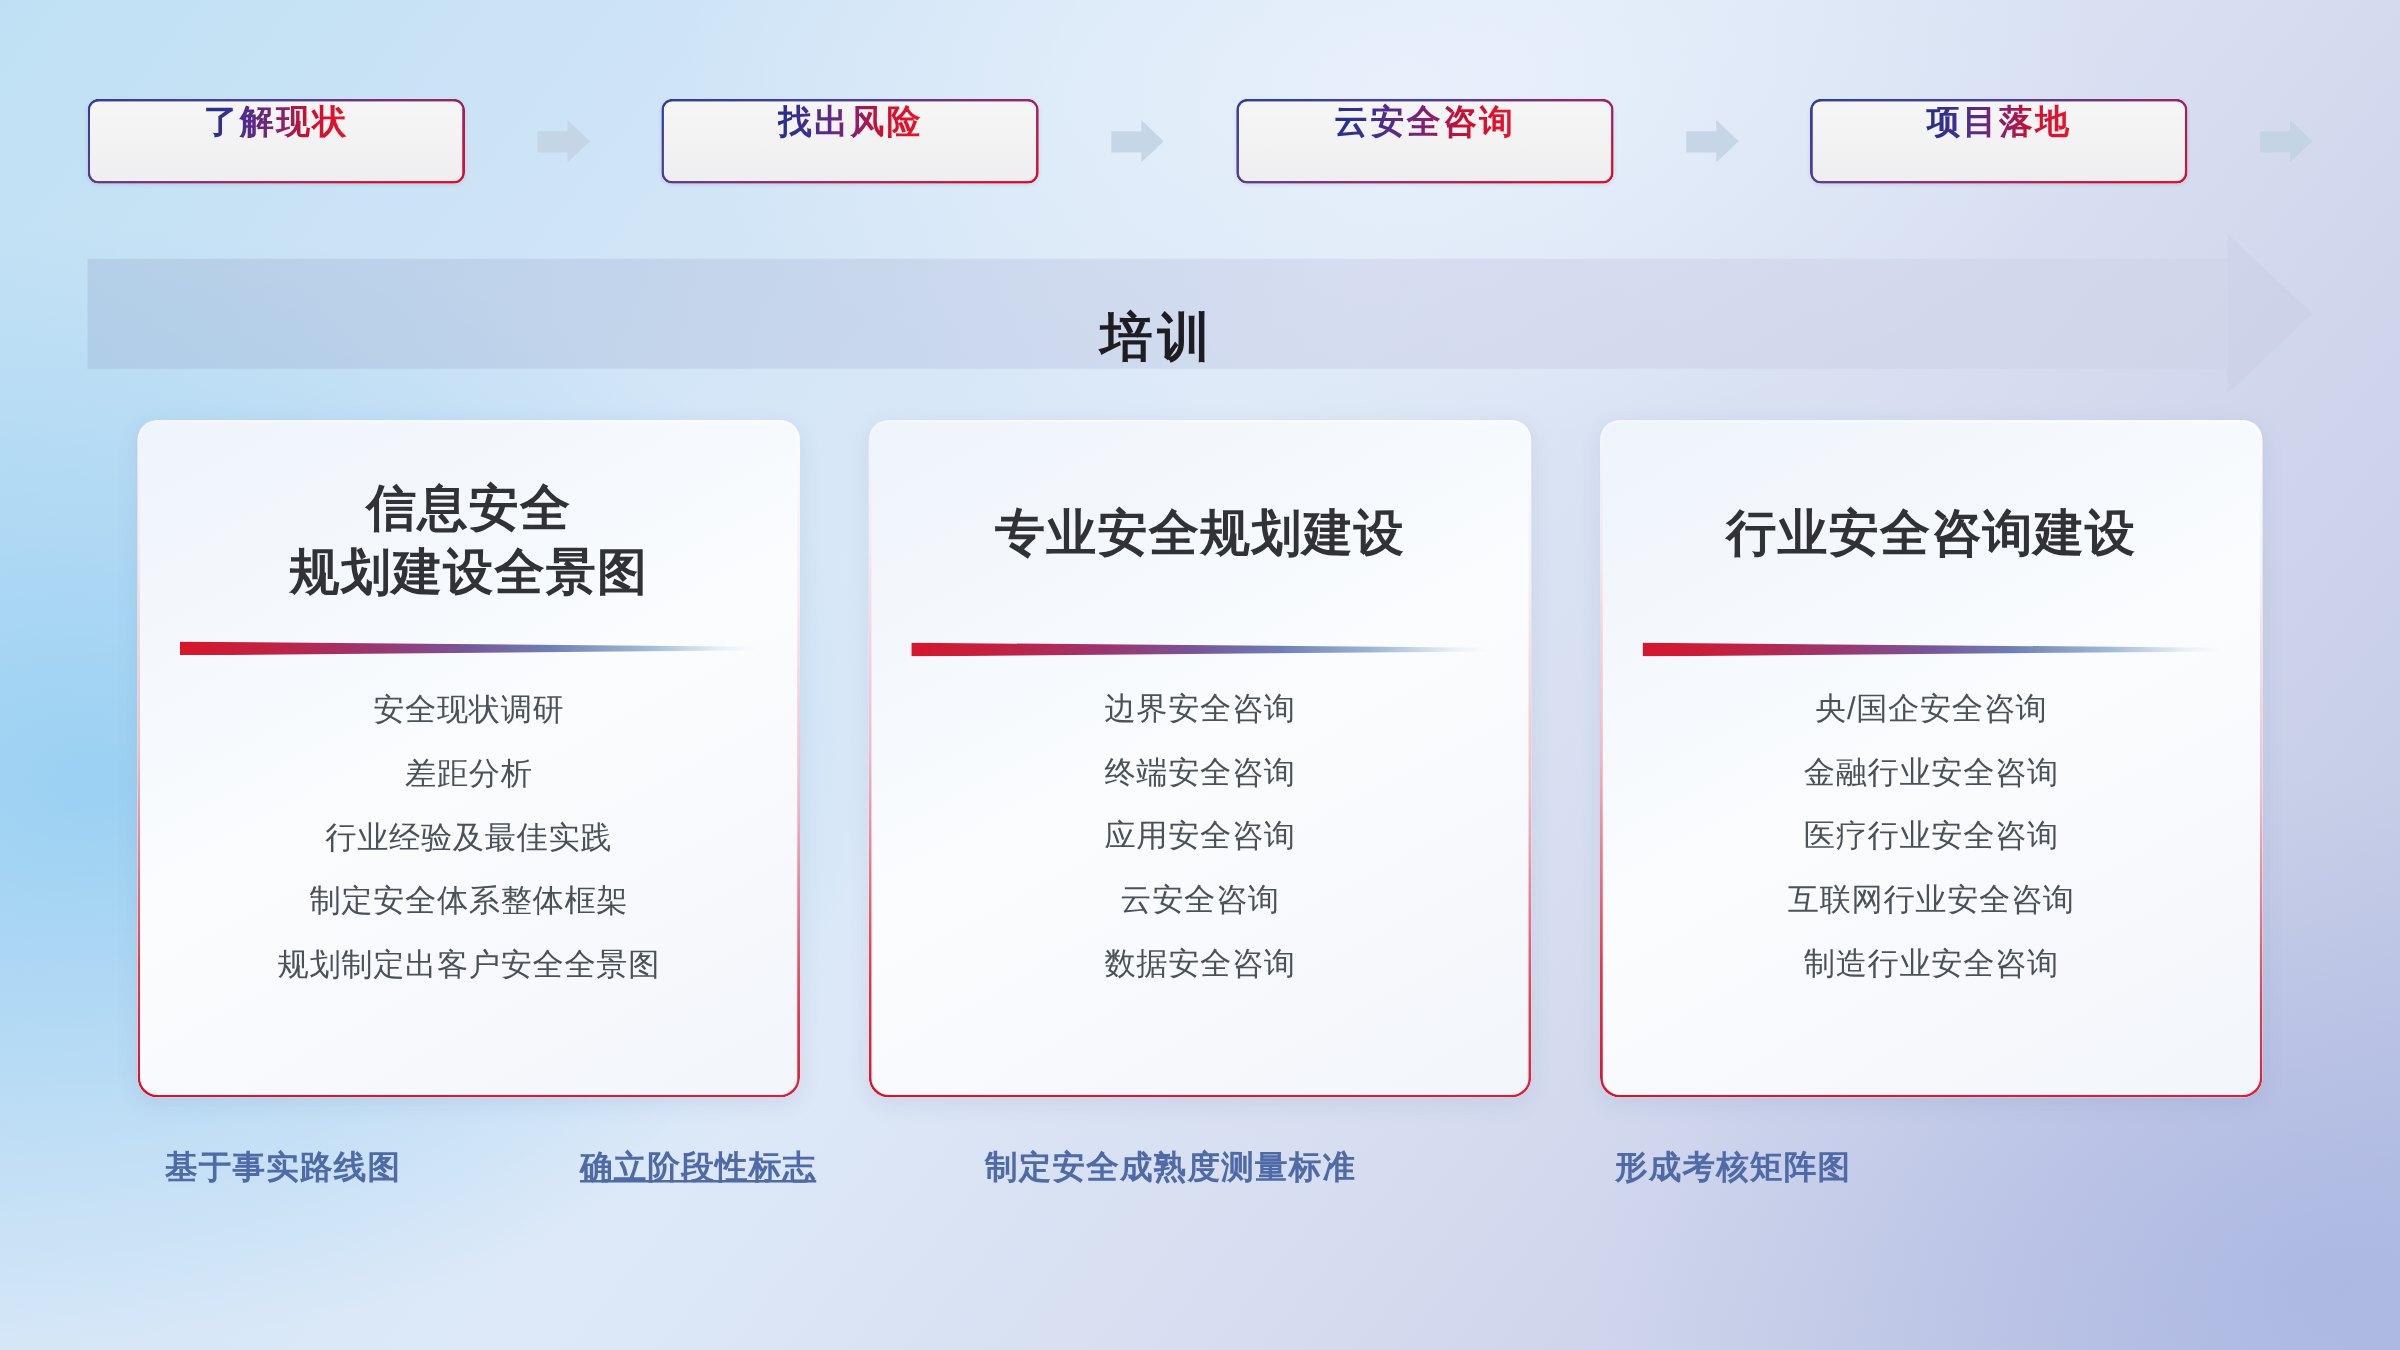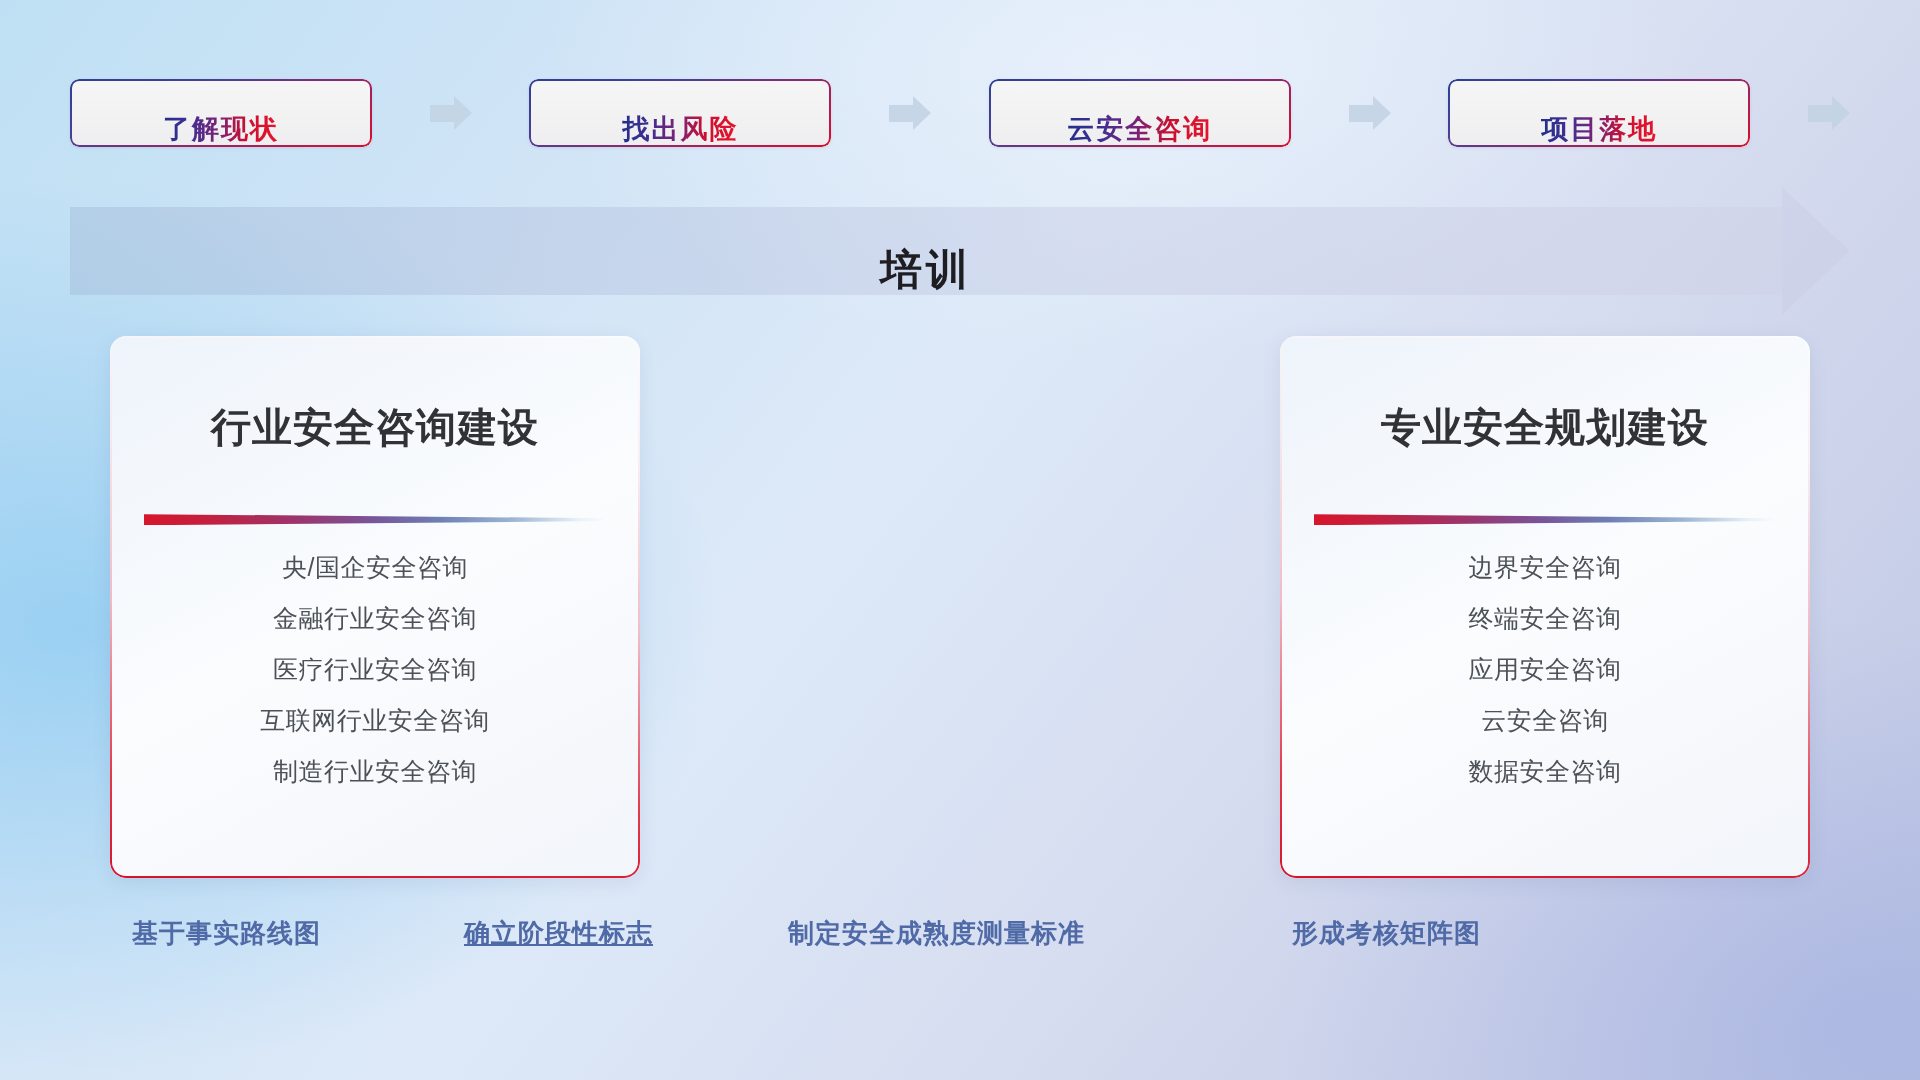--- a/index.html
+++ b/index.html
@@ -36,21 +36,21 @@
     justify-content: space-between;
   }
   .step-box {
     position: relative;
     width: 302px;
     height: 68px;
     border-radius: 9px;
     background: linear-gradient(180deg, #f6f6f6 0%, #f2f2f3 55%, #eeeef0 100%);
     box-shadow: 0 1px 3px rgba(40,60,110,0.10);
     display: flex;
-    align-items: flex-end;
+    align-items: flex-start;
     justify-content: center;
     flex: 0 0 auto;
   }
   .step-box::before {
     content: "";
     position: absolute;
     inset: 0;
     border-radius: 9px;
     padding: 2px;
     background: linear-gradient(160deg, #2d3f94 0%, #4a3f97 32%, #9d2360 64%, #dd0c2b 100%);
@@ -311,49 +311,63 @@
   </div>
 
   <div id="banner">
     <div id="banner-body"></div>
     <div id="banner-tip"></div>
     <div id="banner-title">培训</div>
   </div>
 
   <div id="cards-row">
 
+    <div class="card card-1">
+      <div class="card-title">信息安全
+规划建设全景图</div>
+      <div class="card-divider">
+        <div class="bar"></div>
+      </div>
+      <ul class="card-list">
+        <li>安全现状调研</li>
+        <li>差距分析</li>
+        <li>行业经验及最佳实践</li>
+        <li>制定安全体系整体框架</li>
+        <li>规划制定出客户安全全景图</li>
+      </ul>
+    </div>
+
+    <div class="card card-3">
+      <div class="card-title">专业安全规划建设</div>
+      <div class="card-divider">
+        <div class="bar"></div>
+      </div>
+      <ul class="card-list">
+        <li>边界安全咨询</li>
+        <li>终端安全咨询</li>
+        <li>应用安全咨询</li>
+        <li>云安全咨询</li>
+        <li>数据安全咨询</li>
+      </ul>
+    </div>
 
     <div class="card card-2">
       <div class="card-title">行业安全咨询建设</div>
       <div class="card-divider">
         <div class="bar"></div>
       </div>
       <ul class="card-list">
         <li>央/国企安全咨询</li>
         <li>金融行业安全咨询</li>
         <li>医疗行业安全咨询</li>
         <li>互联网行业安全咨询</li>
         <li>制造行业安全咨询</li>
       </ul>
     </div>
 
-    <div class="card card-3">
-      <div class="card-title">专业安全规划建设</div>
-      <div class="card-divider">
-        <div class="bar"></div>
-      </div>
-      <ul class="card-list">
-        <li>边界安全咨询</li>
-        <li>终端安全咨询</li>
-        <li>应用安全咨询</li>
-        <li>云安全咨询</li>
-        <li>数据安全咨询</li>
-      </ul>
-    </div>
-
   </div>
 
   <div id="captions">
     <div class="caption cap-0">基于事实路线图</div>
     <div class="caption cap-1">确立阶段性标志</div>
     <div class="caption cap-2">制定安全成熟度测量标准</div>
     <div class="caption cap-3">形成考核矩阵图</div>
   </div>
 
 </div>

